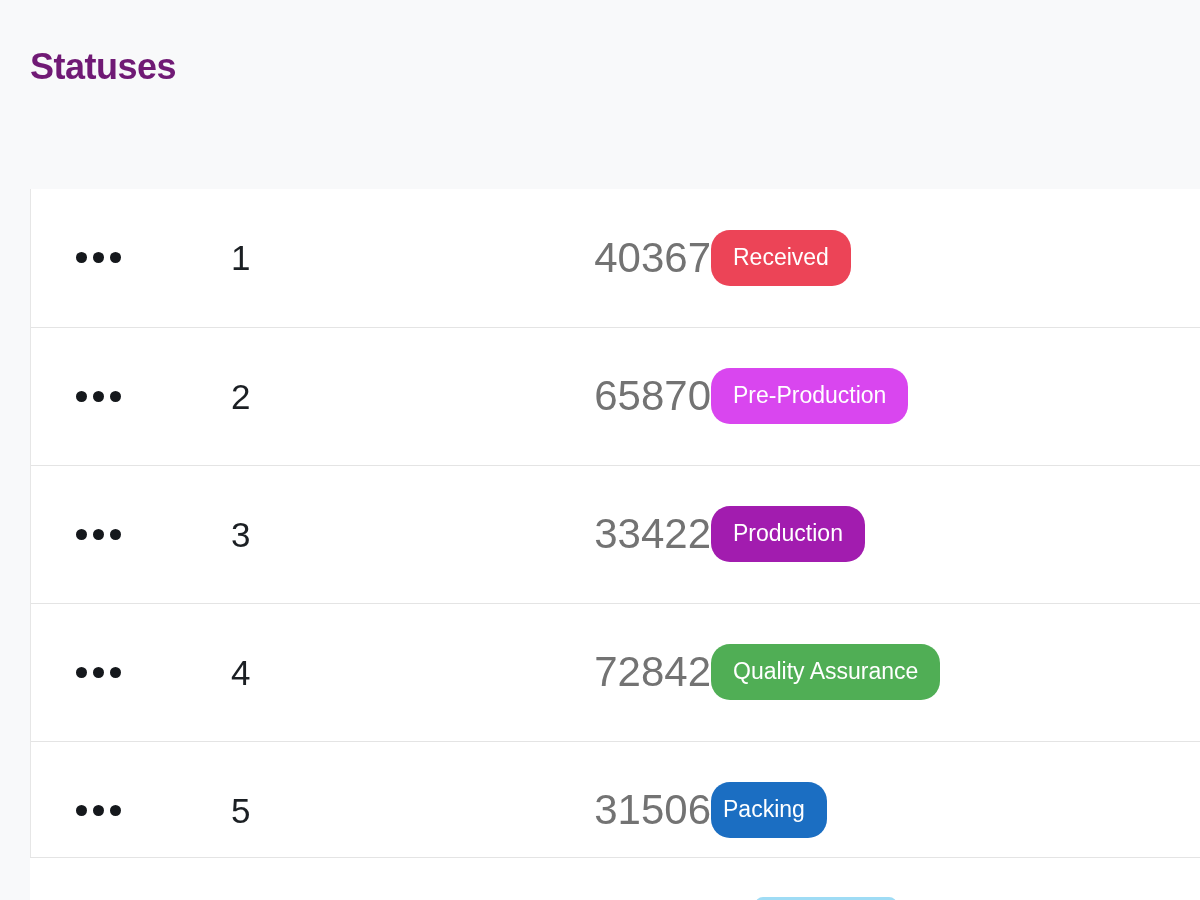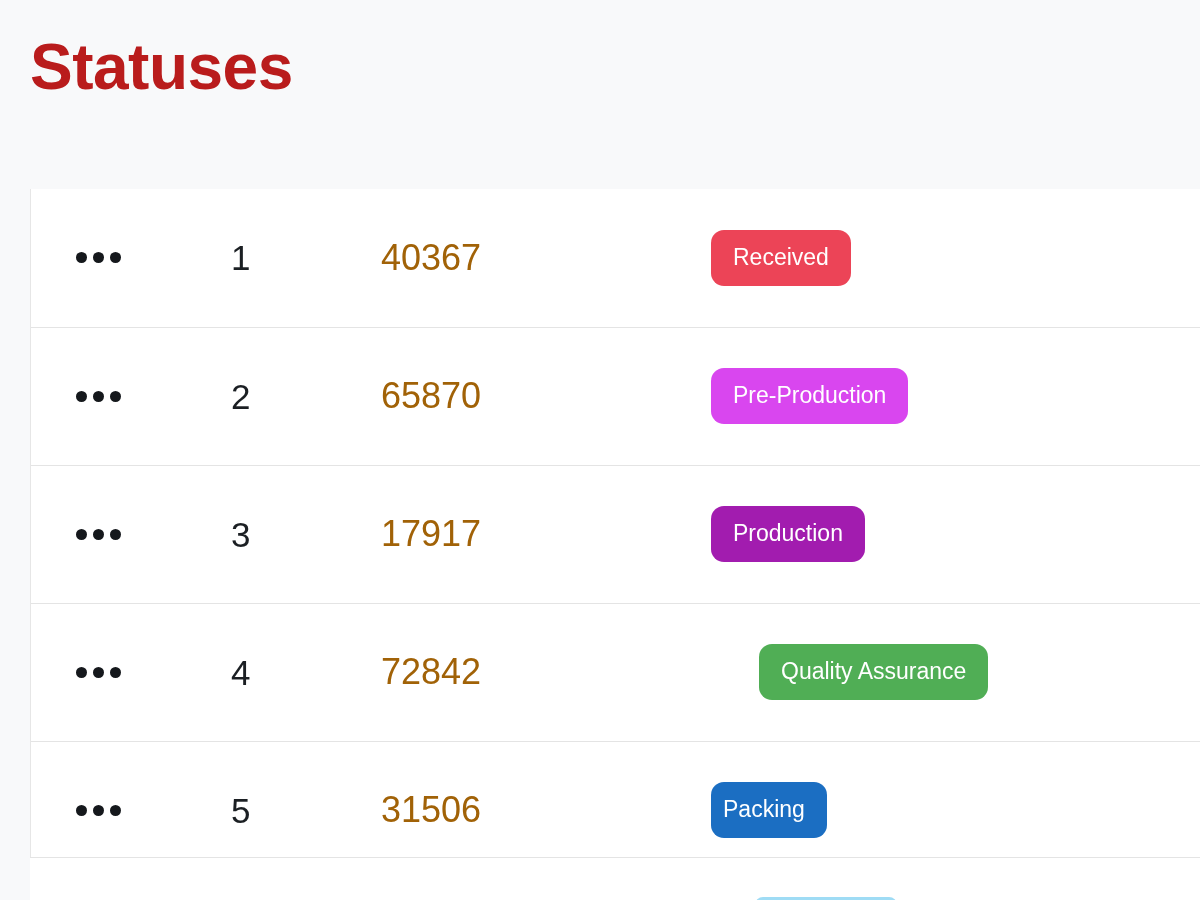--- a/index.html
+++ b/index.html
@@ -23,25 +23,25 @@
     top: 0;
     width: 1200px;
     height: 189px;
     background: #f8f9fa;
     box-sizing: border-box;
   }
   .page-title {
     position: absolute;
     left: 30px;
     top: 36px;
-    font-size: 64px;
+    font-size: 36px;
     line-height: 62px;
     font-weight: 600;
     letter-spacing: -0.5px;
-    color: #b91c1c;
+    color: #701a75;
     white-space: nowrap;
   }
 
   
   .table-card {
     position: absolute;
     left: 30px;
     top: 189px;
     width: 1200px;
     height: 711px;
@@ -92,35 +92,36 @@
   }
 
   
   .cell-index {
     font-size: 35px;
     color: #1b1f23;
     font-weight: 400;
     line-height: 1;
   }
   .cell-code {
-    font-size: 36px;
-    color: #a16207;
+    font-size: 42px;
+    color: #737373;
     font-weight: 400;
     line-height: 1;
+    text-align: right;
   }
 
   
   .badge {
     display: inline-block;
     color: #ffffff;
     font-size: 23px;
     font-weight: 400;
     line-height: 1;
     padding: 16px 22px 17px 22px;
-    border-radius: 13px;
+    border-radius: 19px;
     white-space: nowrap;
     cursor: pointer;
   }
 
   
   .partial-row {
     position: absolute;
     left: 30px;
     top: 857px;
     width: 1170px;
@@ -197,39 +198,39 @@
       <tr>
         <td></td>
         <td>
           <span class="kebab">
             <span class="dot"></span>
             <span class="dot"></span>
             <span class="dot"></span>
           </span>
         </td>
         <td class="cell-index">3</td>
-        <td class="cell-code">17917</td>
+        <td class="cell-code">33422</td>
         <td>
           <span class="badge" style="background-color: #a21caf;">Production</span>
         </td>
       </tr>
 
       <tr>
         <td></td>
         <td>
           <span class="kebab">
             <span class="dot"></span>
             <span class="dot"></span>
             <span class="dot"></span>
           </span>
         </td>
         <td class="cell-index">4</td>
         <td class="cell-code">72842</td>
         <td>
-          <span class="badge" style="background-color: rgb(80, 174, 85); margin-left: 48px;">Quality Assurance</span>
+          <span class="badge" style="background-color: rgb(80, 174, 85);">Quality Assurance</span>
         </td>
       </tr>
 
       <tr>
         <td></td>
         <td>
           <span class="kebab">
             <span class="dot"></span>
             <span class="dot"></span>
             <span class="dot"></span>

